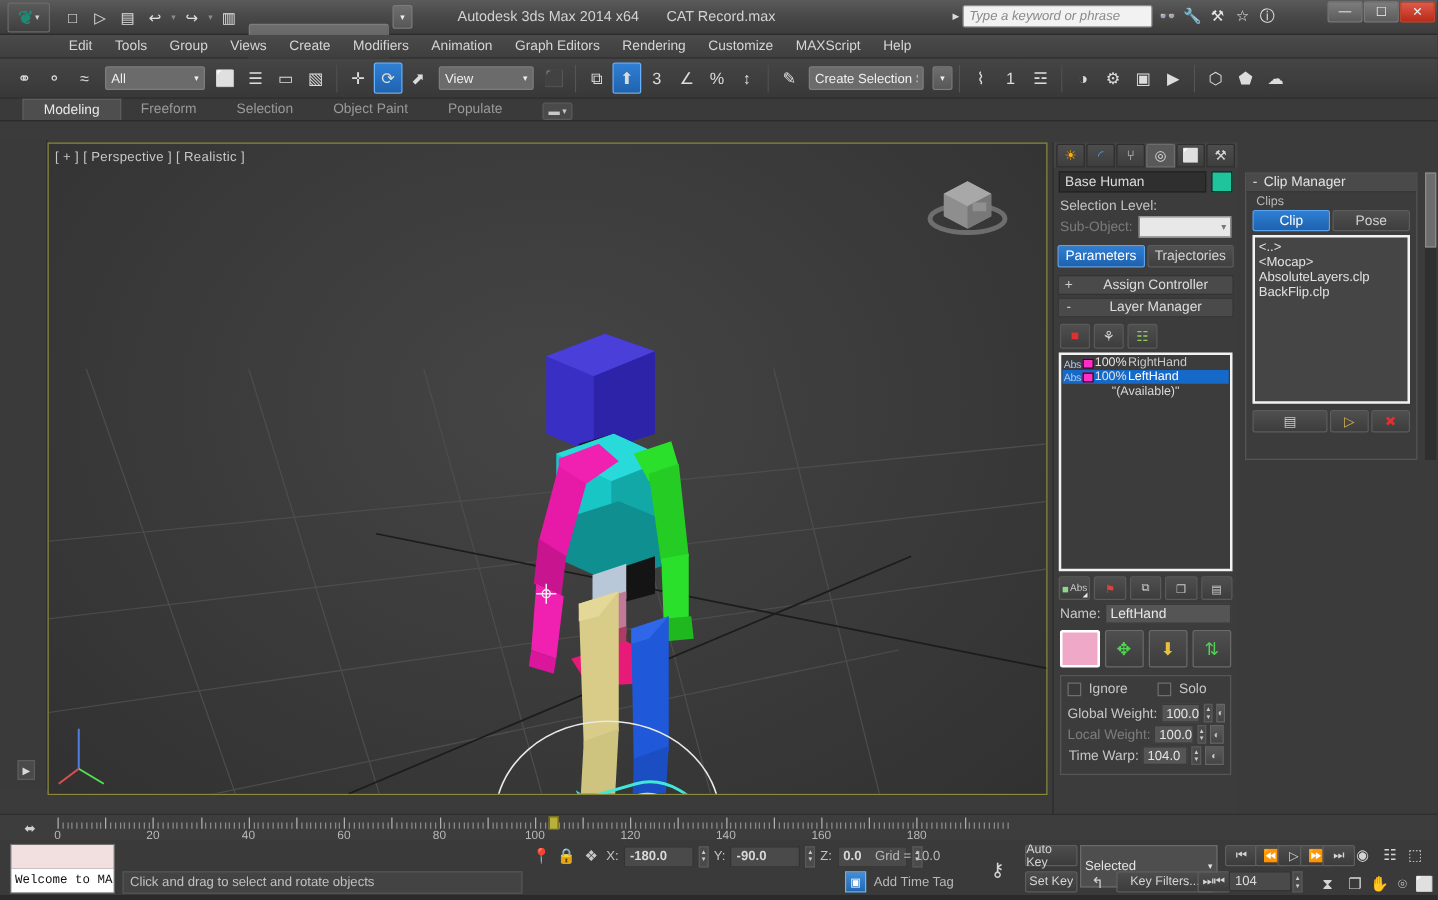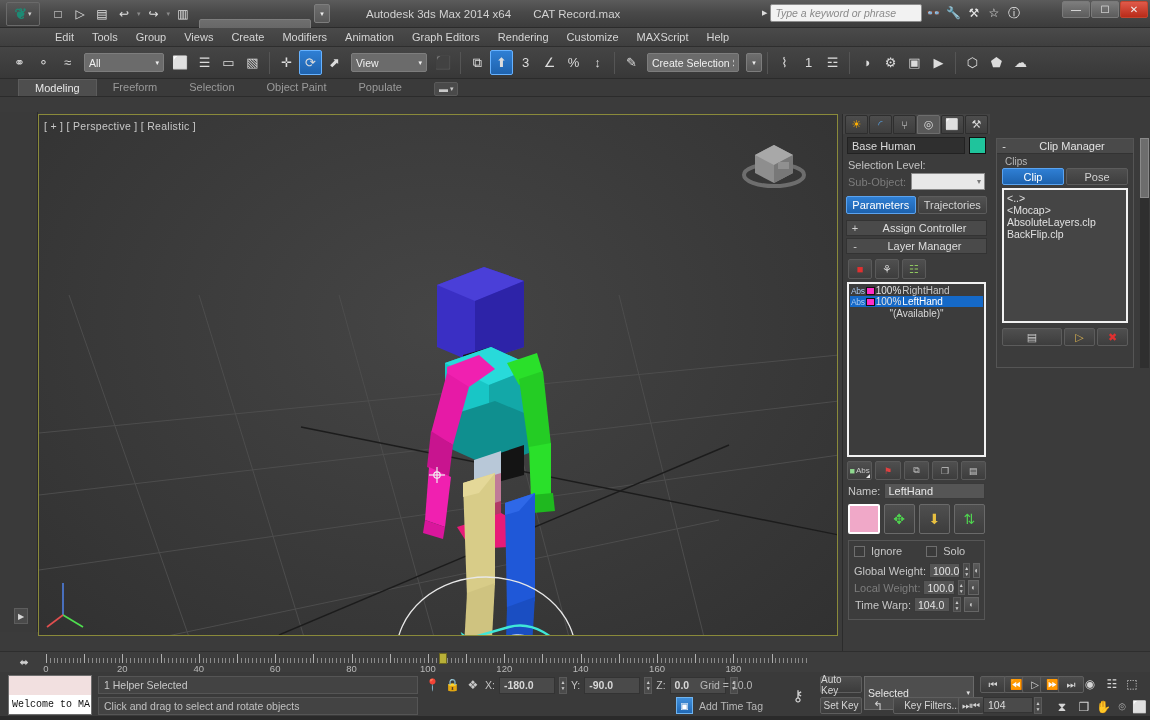--- a/index.html
+++ b/index.html
@@ -232,21 +232,21 @@
   .spin-anim { width:15px;height:15px; background:linear-gradient(to bottom,#5a5a5a,#454545);
     border:1px solid #666; display:flex;align-items:center;justify-content:center;font-size:8px;}
 
   
   .clipmgr {
     position:absolute; left:996px; top:138px; width:138px; height:230px;
     background:#3c3c3c; border:1px solid #555;
   }
   .cm-title { height:15px; background:#4a4a4a; border-bottom:1px solid #333;
     display:flex; align-items:center; font-size:11px; color:#e2e2e2; }
-  .cm-title .rtitle { flex:1; text-align:center; }
+  .cm-title .rtitle { flex:1; }
   .cm-grouplbl { font-size:10px; color:#b8b8b8; padding:2px 0 1px 8px; }
   .cm-tabs { display:flex; gap:2px; padding:0 5px 3px 5px; }
   .cm-tab { flex:1; height:17px; display:flex;align-items:center;justify-content:center;
     background:linear-gradient(to bottom,#4f4f4f,#3e3e3e); border:1px solid #5c5c5c;
     font-size:11px; color:#d2d2d2; border-radius:2px; }
   .cm-tab.active { background:linear-gradient(to bottom,#2f7fd4,#1d62ae); border-color:#5ba3ef; color:#fff; }
   .cm-list { margin:0 5px; height:135px; background:#454545; border:2px solid #f2f2f2;
     padding:2px 3px; overflow:hidden; }
   .cm-item { font-size:10.5px; color:#e2e2e2; line-height:12px; }
   .cm-btns { display:flex; gap:2px; margin:5px 5px 0 5px; }
@@ -995,21 +995,20 @@
         <div class="tick-lbl" style="left: 687.437px;">180</div>
       </div>
     <div class="playhead" id="playhead" style="left: 439.186px;"></div>
   </div>
 
   <div class="statusbar">
     <div class="mini-listener">
       <div class="ml-top"></div>
       <div class="ml-bot">Welcome to MA</div>
     </div>
-    <div class="status-line1">1 Helper Selected</div>
     <div class="status-line2">Click and drag to select and rotate objects</div>
 
     <div class="coord-area">
       <span class="coord-ico" style="color:#e88ab0">📍</span>
       <span class="coord-ico">🔒</span>
       <span class="coord-ico">❖</span>
       <span class="coord-lbl">X:</span>
       <span class="coord-input">-180.0</span>
       <span class="coord-sp">▲<br>▼</span>
       <span class="coord-lbl">Y:</span>

